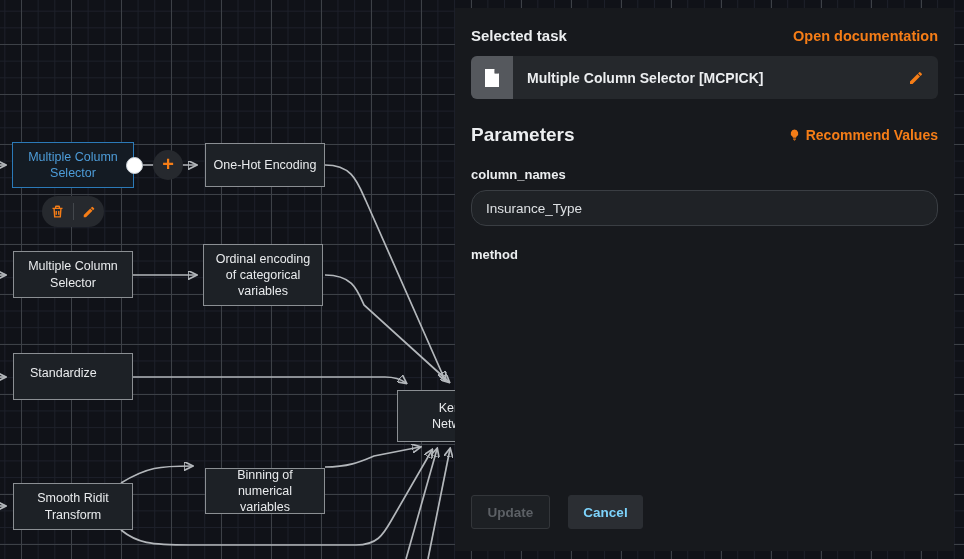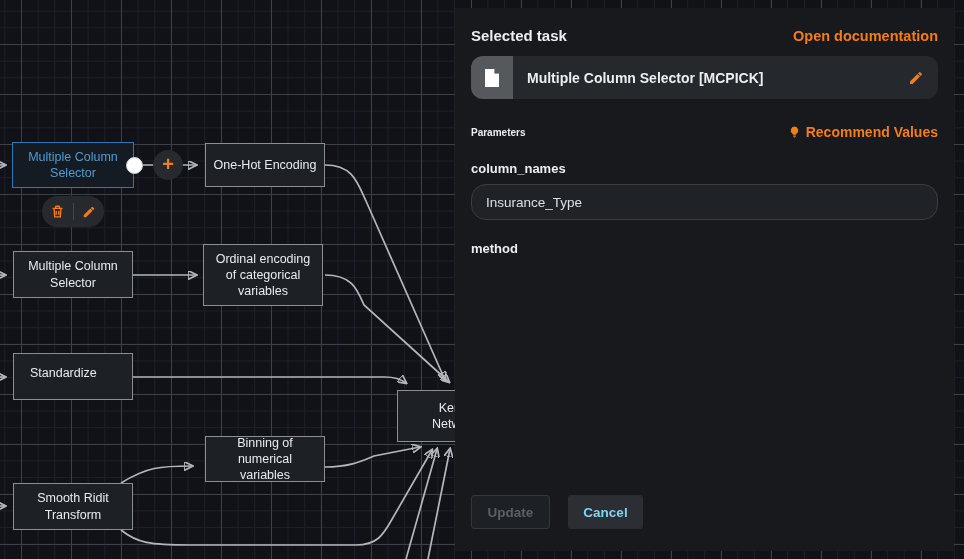--- a/index.html
+++ b/index.html
@@ -32,21 +32,21 @@
   .node.selected{border-color:#2b7ab8;color:#4d9cd8;background:#141b23;}
   .node.left-text{justify-content:flex-start;text-align:left;padding-left:16px;align-items:flex-start;padding-top:11px;}
   .node.keras{justify-content:flex-start;text-align:center;padding-left:20px;}
   .node.keras span{display:inline-block;width:74px;}
   .n-mcs1{left:12px;top:142px;width:122px;height:46px;}
   .n-onehot{left:205px;top:143px;width:120px;height:44px;}
   .n-mcs2{left:13px;top:251px;width:120px;height:47px;}
   .n-ordinal{left:203px;top:244px;width:120px;height:62px;}
   .n-std{left:13px;top:353px;width:120px;height:47px;}
   .n-keras{left:397px;top:390px;width:112px;height:52px;}
-  .n-binning{left:205px;top:436px;width:120px;height:46px;}
+  .n-binning{left:205px;top:468px;width:120px;height:46px;}
   .n-ridit{left:13px;top:483px;width:120px;height:47px;}
   
   .port{
     position:absolute;z-index:3;left:126px;top:157px;width:15px;height:15px;
     background:#ffffff;border:1.5px solid #c9d1d8;border-radius:50%;cursor:pointer;
   }
   .add-btn{
     position:absolute;z-index:3;left:153px;top:150px;width:30px;height:30px;border-radius:50%;
     background:#26292e;color:#f57d17;font-size:20px;font-weight:700;line-height:28px;text-align:center;cursor:pointer;
   }
@@ -58,28 +58,28 @@
   .icon-btn{display:flex;align-items:center;justify-content:center;cursor:pointer;}
   
   .panel{
     position:absolute;z-index:5;left:455px;top:8px;width:499px;height:543px;
     background:#17191d;box-sizing:border-box;padding:0 16px;color:#eceef0;
   }
   .panel-header{display:flex;justify-content:space-between;align-items:center;margin-top:19px;}
   .panel-title{font-size:15px;font-weight:700;}
   .doc-link{font-size:14.5px;font-weight:700;color:#f57d17;cursor:pointer;}
   .task-card{
-    margin-top:12px;height:43px;background:#25282c;border-radius:12px;
+    margin-top:12px;height:43px;background:#25282c;border-radius:6px;
     display:flex;align-items:center;overflow:hidden;
   }
   .task-icon-box{width:42px;height:43px;background:#55585d;display:flex;align-items:center;justify-content:center;flex:0 0 42px;}
   .task-title{flex:1;padding-left:14px;font-size:14px;font-weight:700;}
   .task-edit{padding-right:14px;}
   .params-row{display:flex;justify-content:space-between;align-items:center;margin-top:25px;}
-  .params-title{font-size:10px;font-weight:700;}
+  .params-title{font-size:19px;font-weight:700;}
   .recommend{display:flex;align-items:center;gap:5px;color:#f57d17;font-size:14px;font-weight:700;cursor:pointer;}
   .field-label{margin-top:21px;font-size:13px;font-weight:700;}
   .field-input{
     margin-top:8px;height:36px;box-sizing:border-box;background:#1f2226;border:1px solid #3a3e43;
     border-radius:15px;display:flex;align-items:center;padding-left:14px;font-size:13.5px;color:#dde0e3;cursor:text;
   }
   .actions{position:absolute;left:16px;bottom:22px;display:flex;gap:18px;}
   .btn{height:34px;box-sizing:border-box;border-radius:3px;font-size:13.5px;font-weight:700;
        display:flex;align-items:center;justify-content:center;cursor:pointer;}
   .btn-update{width:79px;background:#1d2024;border:1px solid #33363a;color:#5c6065;}

